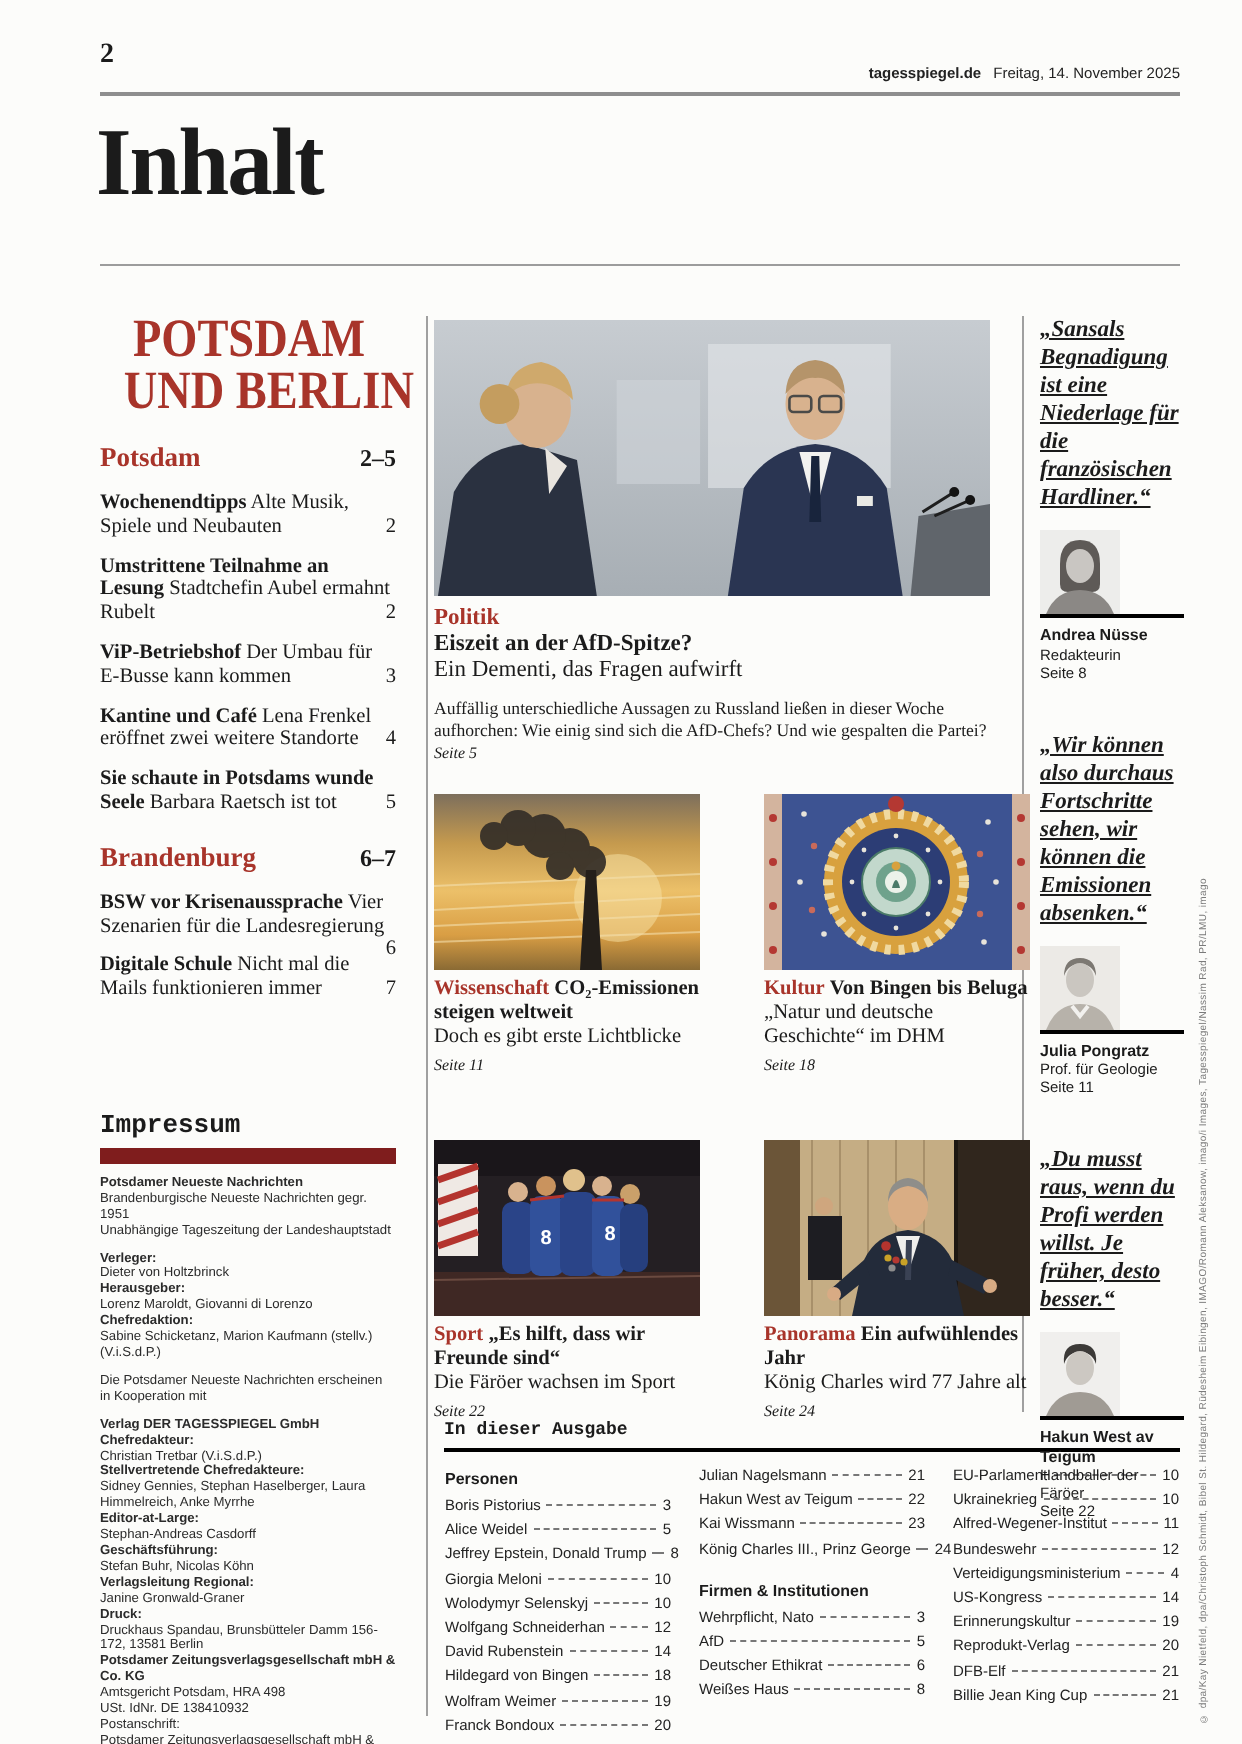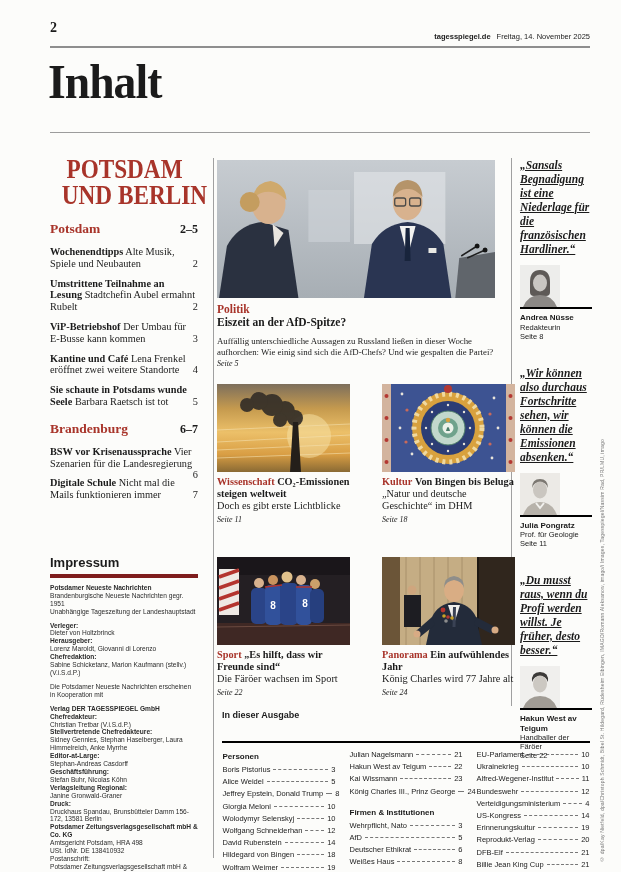--- a/index.html
+++ b/index.html
@@ -25,21 +25,21 @@
   .region-title span { display:inline-block; transform:scaleX(.86); white-space:nowrap; }
   .grp-head { display:flex; justify-content:space-between; align-items:baseline; margin-top:13px; border-bottom:1px solid transparent; }
   .grp-name { color:#a8342a; font-weight:bold; font-size:13.5px; }
   .grp-pages { font-weight:bold; font-size:12px; }
   .toc-item { margin-top:8px; font-size:10.3px; line-height:11.8px; }
   .toc-item b { font-weight:bold; }
   .toc-item .pg { float:right; margin-left:4px; }
 
   
   .impressum { margin-top:54px; }
-  .imp-title { font-family:Liberation Sans, sans-serif; font-weight:bold; font-size:13px; padding-bottom:4px; border-bottom:4px solid #7f1d1d; }
+  .imp-title { font-family:Liberation Mono, monospace; font-weight:bold; font-size:13px; padding-bottom:4px; border-bottom:8px solid #7f1d1d; }
   .imp-para { margin-top:6px; font-family:"Liberation Sans",sans-serif; font-size:6.6px; line-height:7.9px; color:#2b2b2b; }
   .imp-line.b { font-weight:bold; }
 
   
   .col-mid { position:absolute; left:217px; top:160px; width:278px; }
   .photo { display:block; background:#ccc; }
   .photo svg { display:block; }
   .teaser-main { margin-top:5px; }
   .kick { color:#a8342a; font-weight:bold; }
   .tm-kicker { font-size:11.5px; line-height:13px; }
@@ -47,21 +47,21 @@
   .tm-sub { font-size:11.5px; line-height:13px; }
   .tm-desc { margin-top:7px; font-size:8.8px; line-height:10.6px; }
   .seite { font-style:italic; font-size:8px; margin-top:2px; }
   .grid { display:grid; grid-template-columns:133px 133px; column-gap:12px; row-gap:13px; margin-top:16px;gap:32px; }
   .cap { margin-top:4px; font-size:10.3px; line-height:11.8px; }
   .cap .capt { font-weight:bold; }
   .cap-sub { font-size:10.3px; line-height:11.8px; }
 
   
   .index { position:absolute; left:222px; top:710px; width:368px; }
-  .idx-title { font-family:Liberation Sans, sans-serif; font-weight:bold; font-size:9px; padding-bottom:21px; border-bottom:2px solid #000; }
+  .idx-title { font-family:Liberation Mono, monospace; font-weight:bold; font-size:9px; padding-bottom:4px; border-bottom:2px solid #000; }
   .idx-cols { display:flex; gap:14px; margin-top:6px;justify-content:center; }
   .idx-col { width:113px; flex:none; }
   .idx-group + .idx-group { margin-top:10px; }
   .idx-header { font-family:"Liberation Sans",sans-serif; font-weight:bold; font-size:8px; margin:3px 0 3px; }
   .idx-header:empty { display:none; margin:0; }
   .idx-item { display:flex; align-items:baseline; font-family:"Liberation Sans",sans-serif; font-size:7.5px; line-height:12.2px; color:#222; }
   .idx-item .n { white-space:nowrap; }
   .idx-item .lead { flex:1; border-bottom:1px dashed #777; margin:0 3px; transform:translateY(-2px); min-width:6px; }
   .idx-item .p { white-space:nowrap; }
 
@@ -243,20 +243,21 @@
         <path d="M240,138 L244,98 L280,92 L280,138 Z" fill="#60656b"></path>
         <path d="M246,96 L262,86 M252,98 L270,90" stroke="#1e1e1e" stroke-width="1.5" fill="none"></path>
         <circle cx="262" cy="86" r="2.5" fill="#141414"></circle>
         <circle cx="270" cy="90" r="2.5" fill="#141414"></circle>
       </svg>
     </div>
 
     <div class="teaser-main">
       <div class="tm-kicker kick">Politik</div>
       <div class="tm-title">Eiszeit an der AfD-Spitze?</div>
+      <div class="tm-sub">Ein Dementi, das Fragen aufwirft</div>
       <div class="tm-desc">Auffällig unterschiedliche Aussagen zu Russland ließen in dieser Woche aufhorchen: Wie einig sind sich die AfD-Chefs? Und wie gespalten die Partei?</div>
       <div class="seite">Seite 5</div>
     </div>
 
     <div class="grid">
 
       <div class="cell">
         <div class="photo">
           <svg width="133" height="88" viewBox="0 0 133 88" preserveAspectRatio="none">
             <defs>

